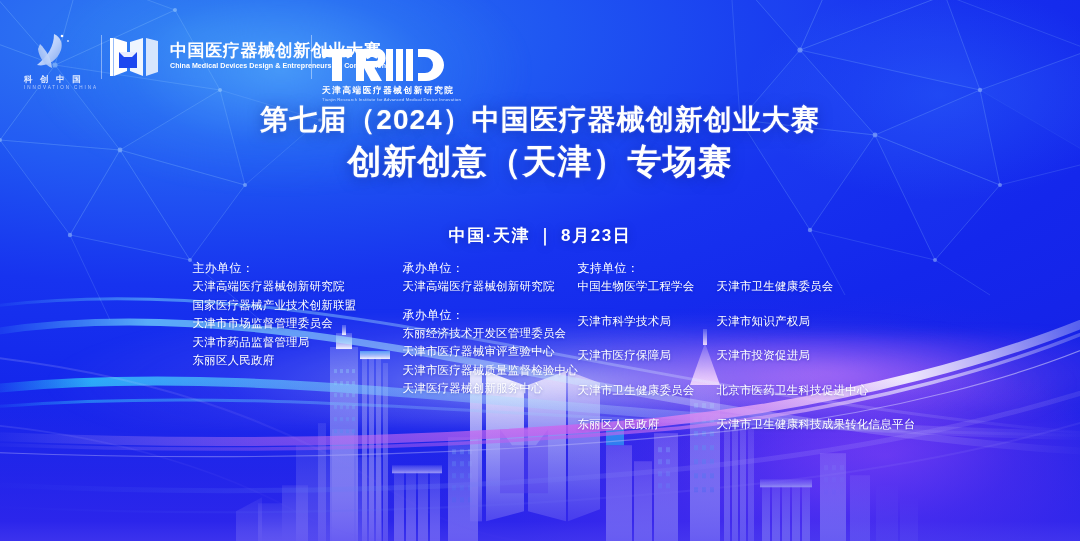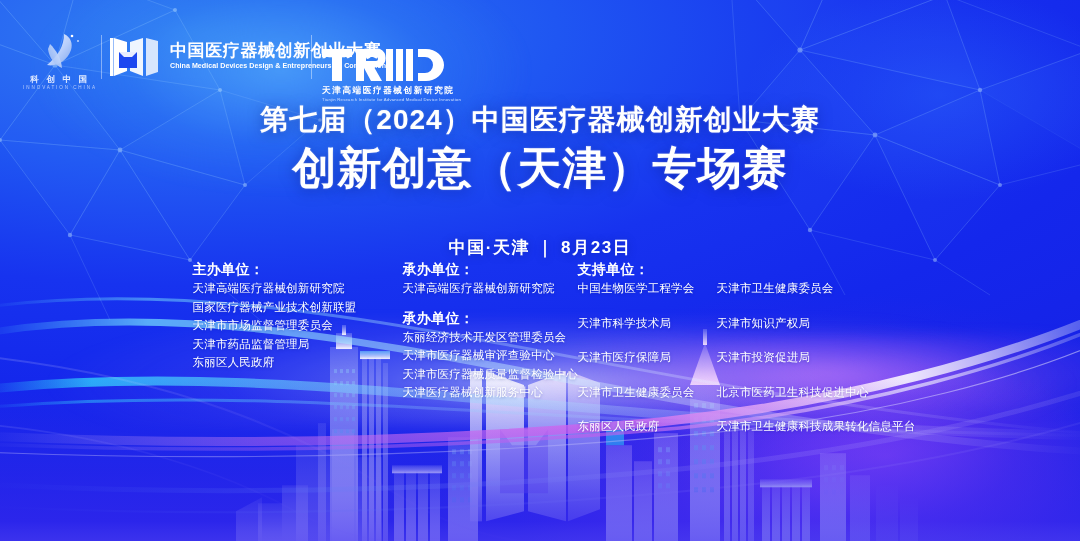--- a/index.html
+++ b/index.html
@@ -71,21 +71,21 @@
 
   
   .content{position:absolute;inset:0;}
 
   
   .logobar{
     position:absolute;left:0;top:22px;width:100%;height:72px;
     display:flex;align-items:center;
   }
   .logo-kc{position:absolute;left:24px;top:3px;width:72px;height:66px;
-    display:flex;flex-direction:column;align-items:center;justify-content:flex-end;}
+    display:flex;flex-direction:column;justify-content:flex-end;}
   .kc-mark{width:52px;height:40px;position:relative;}
   .kc-cn{font-size:8.5px;letter-spacing:2.6px;color:#dfe9ff;font-weight:700;line-height:1;margin-top:3px;white-space:nowrap;}
   .kc-en{font-size:4.6px;letter-spacing:1.9px;color:#b9cdfb;line-height:1;margin-top:2.5px;white-space:nowrap;}
 
   .sep{position:absolute;width:1px;height:44px;background:rgba(255,255,255,.42);top:13px;}
   .sep.s1{left:101px;}
   .sep.s2{left:311px;}
 
   .logo-main{position:absolute;left:110px;top:8px;display:flex;align-items:center;gap:8px;}
   .cm-mark{width:52px;height:52px;position:relative;flex:0 0 auto;}
@@ -100,40 +100,40 @@
   .trmd-en{font-size:4.2px;color:#cfe0ff;letter-spacing:.25px;line-height:1;margin-top:3px;white-space:nowrap;}
 
   
   .title-wrap{position:absolute;left:0;top:104px;width:100%;text-align:center;}
   .title1,.title2{
     color:#ffffff;font-weight:700;letter-spacing:1px;line-height:1.16;
     text-shadow:0 2px 14px rgba(10,30,140,.55), 0 0 2px rgba(255,255,255,.35);
     white-space:nowrap;
   }
   .title1{font-size:28px;}
-  .title2{font-size:44px;margin-top:6px;}
+  .title2{font-size:34px;margin-top:6px;}
 
   .dateline{
-    position:absolute;left:0;top:236px;width:100%;text-align:center;
+    position:absolute;left:0;top:224px;width:100%;text-align:center;
     color:#ffffff;font-size:17px;font-weight:700;letter-spacing:1.6px;
     text-shadow:0 1px 8px rgba(10,30,140,.45);
     white-space:nowrap;
   }
 
   
   .orgs{
     position:absolute;left:0;top:262px;width:100%;
     display:flex;justify-content:center;gap:0;
     color:#ffffff;
   }
   .col{padding:0;}
   .col.c1{width:210px;}
   .col.c2{width:175px;}
   .col.c3{width:310px;}
-  .ohead{font-size:14px;font-weight:700;line-height:1;margin-bottom:7px;letter-spacing:.3px;white-space:nowrap;}
+  .ohead{font-size:12px;font-weight:400;line-height:1;margin-bottom:7px;letter-spacing:.3px;white-space:nowrap;}
   .oitem{font-size:11.5px;font-weight:500;line-height:1;margin-bottom:7px;letter-spacing:.2px;white-space:nowrap;
     text-shadow:0 1px 3px rgba(10,30,140,.35);}
   .gap{height:9px;}
   .c3grid{display:grid;grid-template-columns:123px auto;column-gap:8px;row-gap:0;gap:16px;}
 </style>
 </head>
 <body>
 
 <div id="stage">
 

